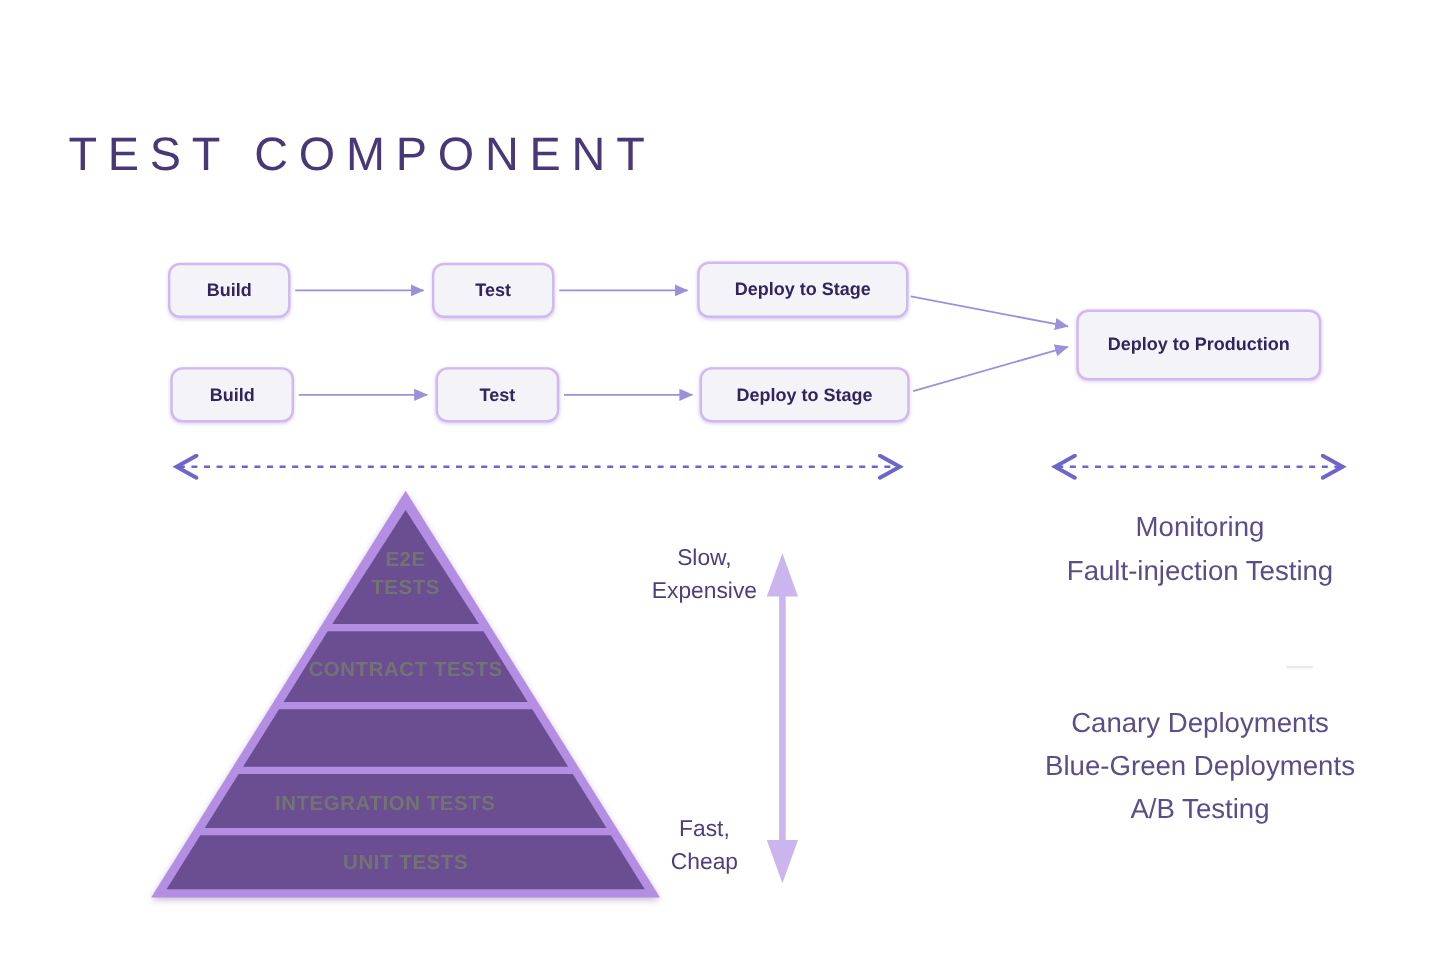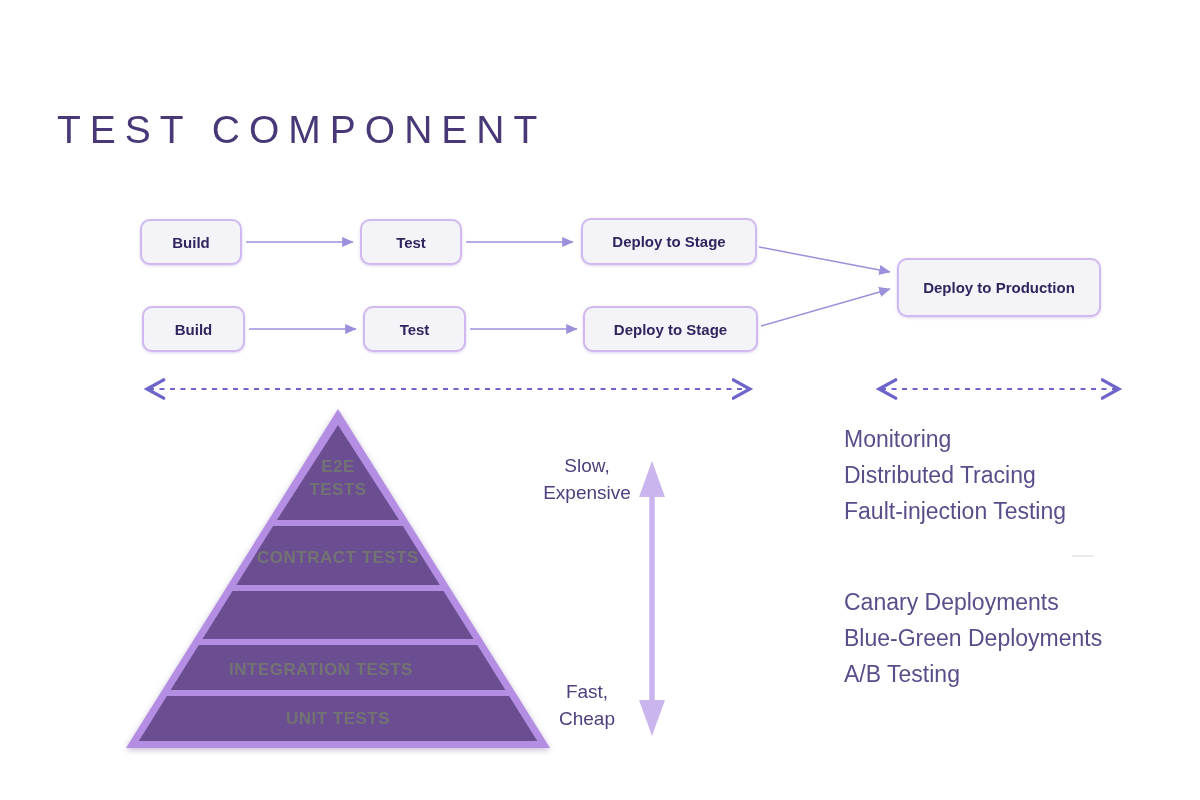--- a/index.html
+++ b/index.html
@@ -24,21 +24,21 @@
   .pyr-label {
     position:absolute; text-align:center; color:#737373;
     font-weight:bold; font-size:17px; letter-spacing:0.5px;
   }
   .pyr-label.top { line-height:23px; }
   .cost-label {
     position:absolute; width:160px; text-align:center;
     color:#4f3e7c; font-size:19px; line-height:27px; white-space:pre-line;
   }
   .side-list {
-    position:absolute; left:844px; width:312px; text-align:left;
+    position:absolute; left:844px; width:312px; text-align:center;
     color:#5b4c8a; font-size:23px; line-height:36px;
   }
   .divider-mark {
     position:absolute; left:1072px; top:555px; width:22px; height:2px;
     background:#ebebee;
   }
 </style>
 </head>
 <body>
 
@@ -115,21 +115,20 @@
   <div class="pyr-label" style="left:171px; top:660px; width:300px;">INTEGRATION TESTS</div>
   <div class="pyr-label" style="left:188px; top:709px; width:300px;">UNIT TESTS</div>
 
   <div class="cost-label" style="left:507px; top:678px;">Fast,
 Cheap</div>
   <div class="cost-label" style="left:507px; top:452px;">Slow,
 Expensive</div>
 
   <div class="side-list" style="top:421px;">
     <div>Monitoring</div>
-    <div>Distributed Tracing</div>
     <div>Fault-injection Testing</div>
   </div>
   <div class="divider-mark"></div>
   <div class="side-list" style="top:584px;">
     <div>Canary Deployments</div>
     <div>Blue-Green Deployments</div>
     <div>A/B Testing</div>
   </div>
 
 </div>

